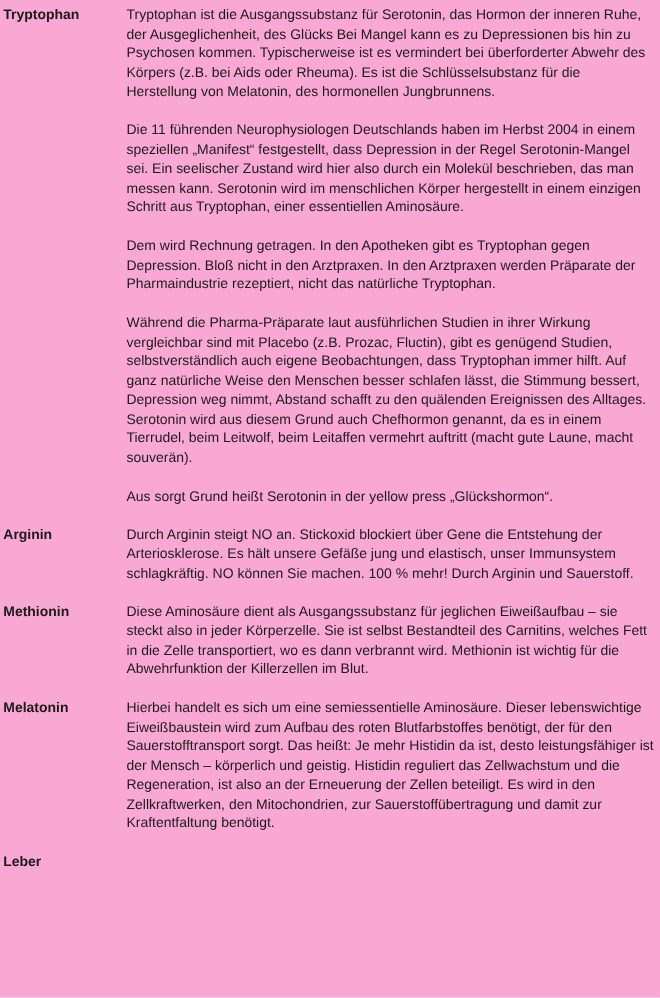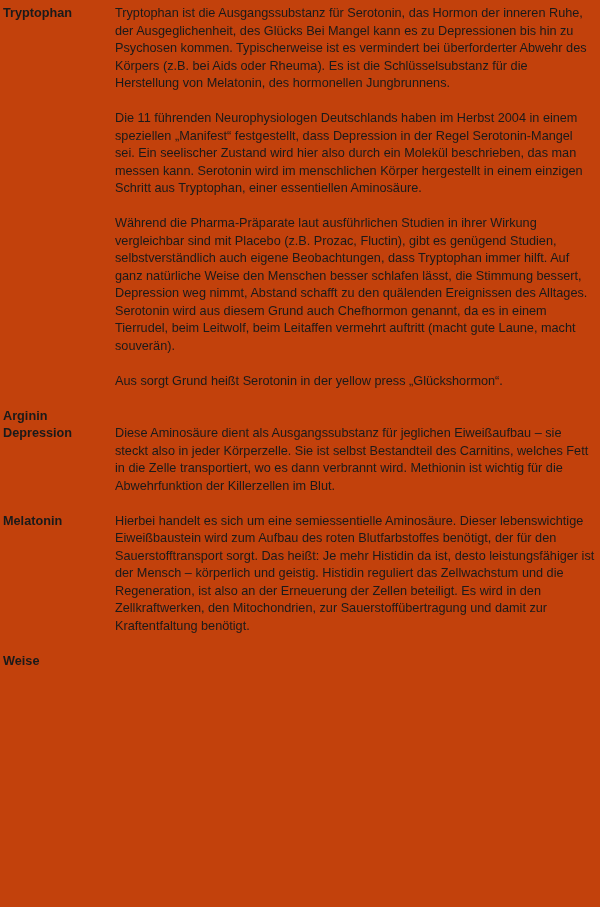--- a/index.html
+++ b/index.html
@@ -5,21 +5,21 @@
   html, body {
     margin: 0;
     padding: 0;
     background: #ffffff;
   }
   .page {
     width: 600px;
     height: 907px;
     box-sizing: border-box;
     padding: 5px 5px 0 3px;
-    background: #c2410c;
+    background: #f9a8d4;
     color: #1a1a1a;
     font-family: "Liberation Sans", sans-serif;
     font-size: 12.7px;
     line-height: 17.5px;
     overflow: hidden;
     text-align: left;
   }
   .sections {
     width: 100%;
   }
@@ -46,40 +46,44 @@
 </head>
 <body>
 
 <div class="page">
   <div class="sections">
   <div class="section">
     <div class="term">Tryptophan</div>
     <div class="body">
           <p class="para">Tryptophan ist die Ausgangssubstanz für Serotonin, das Hormon der inneren Ruhe, der Ausgeglichenheit, des Glücks Bei Mangel kann es zu Depressionen bis hin zu Psychosen kommen. Typischerweise ist es vermindert bei überforderter Abwehr des Körpers (z.B. bei Aids oder Rheuma). Es ist die Schlüsselsubstanz für die Herstellung von Melatonin, des hormonellen Jungbrunnens.</p>
           <p class="para">Die 11 führenden Neurophysiologen Deutschlands haben im Herbst 2004 in einem speziellen „Manifest“ festgestellt, dass Depression in der Regel Serotonin-Mangel sei. Ein seelischer Zustand wird hier also durch ein Molekül beschrieben, das man messen kann. Serotonin wird im menschlichen Körper hergestellt in einem einzigen Schritt aus Tryptophan, einer essentiellen Aminosäure.</p>
+          <p class="para">Dem wird Rechnung getragen. In den Apotheken gibt es Tryptophan gegen Depression. Bloß nicht in den Arztpraxen. In den Arztpraxen werden Präparate der Pharmaindustrie rezeptiert, nicht das natürliche Tryptophan.</p>
           <p class="para">Während die Pharma-Präparate laut ausführlichen Studien in ihrer Wirkung vergleichbar sind mit Placebo (z.B. Prozac, Fluctin), gibt es genügend Studien, selbstverständlich auch eigene Beobachtungen, dass Tryptophan immer hilft. Auf ganz natürliche Weise den Menschen besser schlafen lässt, die Stimmung bessert, Depression weg nimmt, Abstand schafft zu den quälenden Ereignissen des Alltages. Serotonin wird aus diesem Grund auch Chefhormon genannt, da es in einem Tierrudel, beim Leitwolf, beim Leitaffen vermehrt auftritt (macht gute Laune, macht souverän).</p>
           <p class="para">Aus sorgt Grund heißt Serotonin in der yellow press „Glückshormon“.</p>
         </div>
   </div>
 
   <div class="section">
     <div class="term">Arginin</div>
+    <div class="body">
+          <p class="para">Durch Arginin steigt NO an. Stickoxid blockiert über Gene die Entstehung der Arteriosklerose. Es hält unsere Gefäße jung und elastisch, unser Immunsystem schlagkräftig. NO können Sie machen. 100 % mehr! Durch Arginin und Sauerstoff.</p>
+        </div>
   </div>
 
   <div class="section">
-    <div class="term">Depression</div>
+    <div class="term">Methionin</div>
     <div class="body">
           <p class="para">Diese Aminosäure dient als Ausgangssubstanz für jeglichen Eiweißaufbau – sie steckt also in jeder Körperzelle. Sie ist selbst Bestandteil des Carnitins, welches Fett in die Zelle transportiert, wo es dann verbrannt wird. Methionin ist wichtig für die Abwehrfunktion der Killerzellen im Blut.</p>
         </div>
   </div>
 
   <div class="section">
     <div class="term">Melatonin</div>
     <div class="body">
           <p class="para">Hierbei handelt es sich um eine semiessentielle Aminosäure. Dieser lebenswichtige Eiweißbaustein wird zum Aufbau des roten Blutfarbstoffes benötigt, der für den Sauerstofftransport sorgt. Das heißt: Je mehr Histidin da ist, desto leistungsfähiger ist der Mensch – körperlich und geistig. Histidin reguliert das Zellwachstum und die Regeneration, ist also an der Erneuerung der Zellen beteiligt. Es wird in den Zellkraftwerken, den Mitochondrien, zur Sauerstoffübertragung und damit zur Kraftentfaltung benötigt.</p>
         </div>
   </div>
 
   <div class="section">
-    <div class="term">Weise</div>
+    <div class="term">Leber</div>
   </div>
 </div>
 </div>
 
 </body></html>

